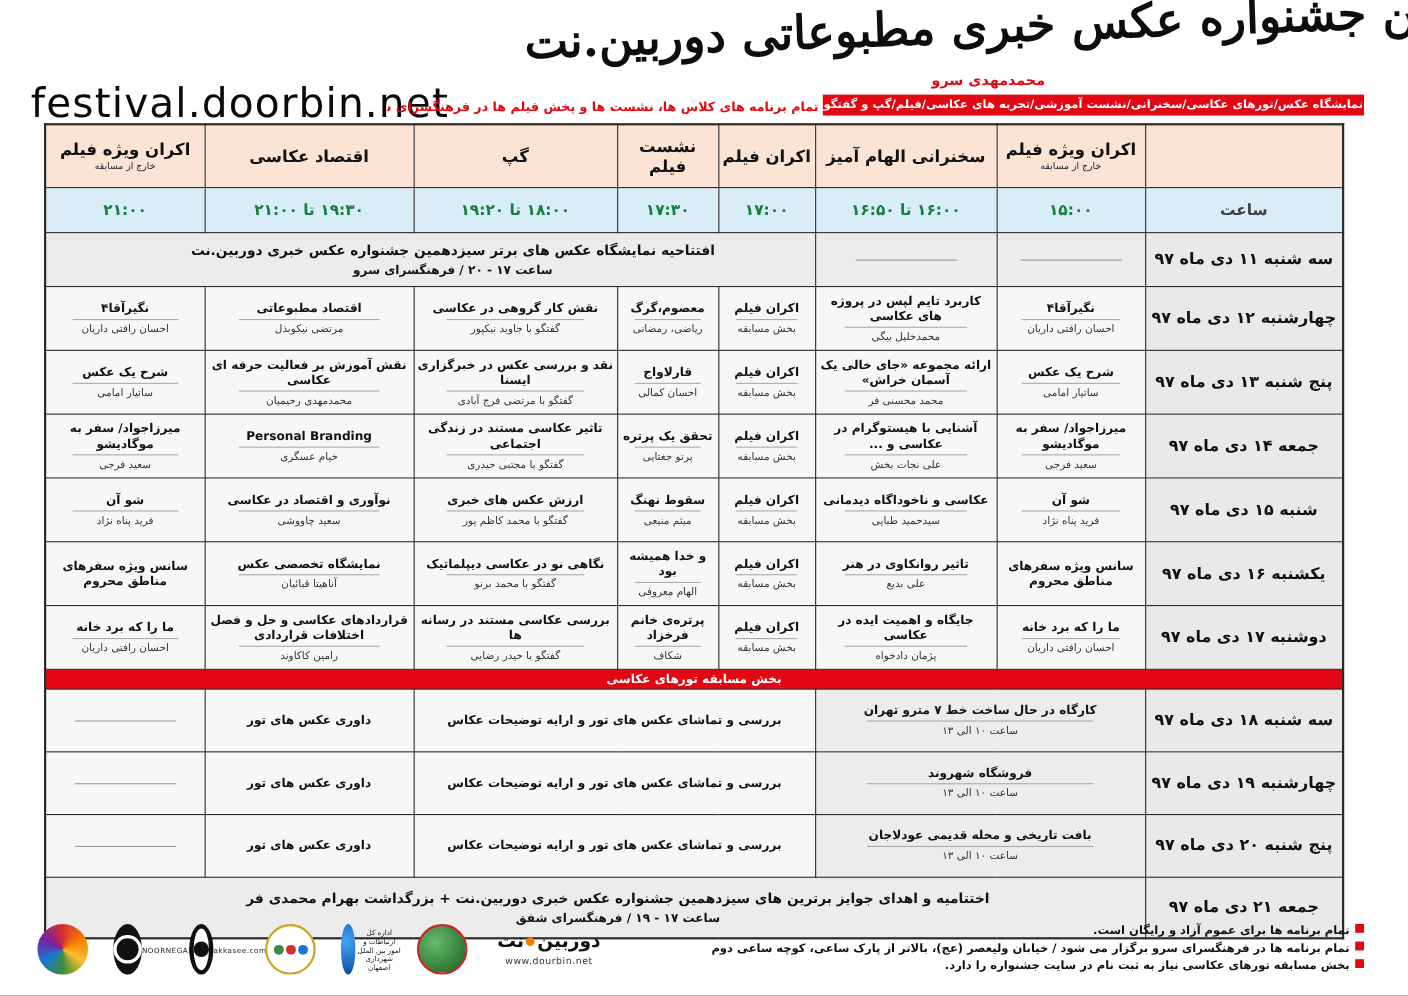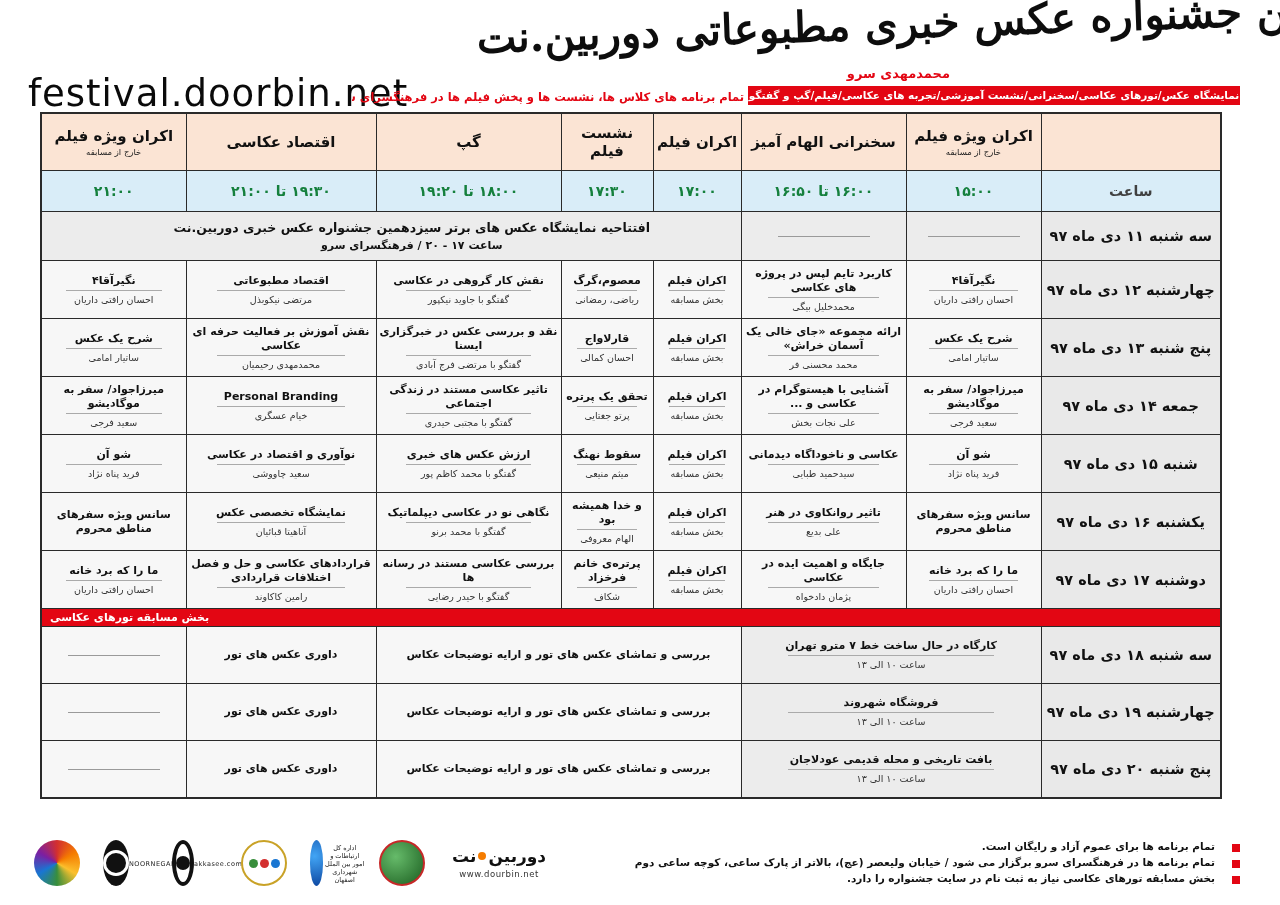--- a/index.html
+++ b/index.html
@@ -39,25 +39,25 @@
   .cell .b{font-size:9.5px;color:#333;line-height:1.2;}
   .dash{width:92px;border-bottom:1px solid #9a9a9a;margin:0 auto;}
   td.merged{background:#ececec;padding-left:44px;}
   .merged .m1{font-size:12.5px;font-weight:bold;color:#111;line-height:1.35;}
   .merged .m2{font-size:11px;font-weight:bold;color:#111;margin-top:3px;}
   tr.openrow td{height:46px;}
   tr.day td{height:55px;}
   tr.tour td{height:54px;}
   tr.closerow td{height:52px;}
   tr.secbar td{background:#e30613;color:#fff;font-weight:bold;font-size:11px;
-    text-align:left;height:17px;padding:0 8px;}
+    text-align:center;height:17px;padding:0 8px;}
 
   
   .notes{position:absolute;right:40px;top:840px;width:640px;direction:rtl;}
-  .noteline{display:flex;align-items:flex-end;gap:17px;font-size:10.5px;font-weight:bold;
+  .noteline{display:flex;align-items:flex-start;gap:5px;font-size:10.5px;font-weight:bold;
     color:#111;margin-bottom:4px;}
   .sq{width:8px;height:8px;background:#e30613;flex:0 0 auto;}
 
   .logos{position:absolute;left:34px;top:840px;display:flex;align-items:flex-start;
     gap:13px;direction:ltr;}
   .lgwrap{display:flex;flex-direction:row;align-items:center;width:56px;}
   .lg{width:46px;height:46px;border-radius:50%;box-sizing:border-box;}
   .lg.rosette{background:conic-gradient(#d32f2f,#f57c00,#fbc02d,#388e3c,#1976d2,#7b1fa2,#d32f2f);}
   .lg.noor{background:#111;display:flex;align-items:center;justify-content:center;}
   .lg.noor .ap{width:20px;height:20px;border:3px solid #fff;border-radius:50%;}
@@ -435,20 +435,27 @@
             <div class="t">بررسی و تماشای عکس های تور و ارایه توضیحات عکاس</div>
           </td>
       <td class="cell">
             <div class="t">داوری عکس های تور</div>
           </td>
       <td class="cell">
             <div class="dash"></div>
           </td>
     </tr>
 
+    <tr class="closerow">
+      <td class="datec">جمعه ۲۱ دی ماه ۹۷</td>
+      <td class="merged" colspan="7">
+        <div class="m1">اختتامیه و اهدای جوایز برترین های سیزدهمین جشنواره عکس خبری دوربین.نت + بزرگداشت بهرام محمدی فر</div>
+        <div class="m2">ساعت ۱۷ - ۱۹ / فرهنگسرای شفق</div>
+      </td>
+    </tr>
   </tbody>
     </table>
 
   <div class="notes">
     <div class="noteline">
         <span class="sq"></span>
         <span>تمام برنامه ها برای عموم آزاد و رایگان است.</span>
       </div>
     <div class="noteline">
         <span class="sq"></span>

